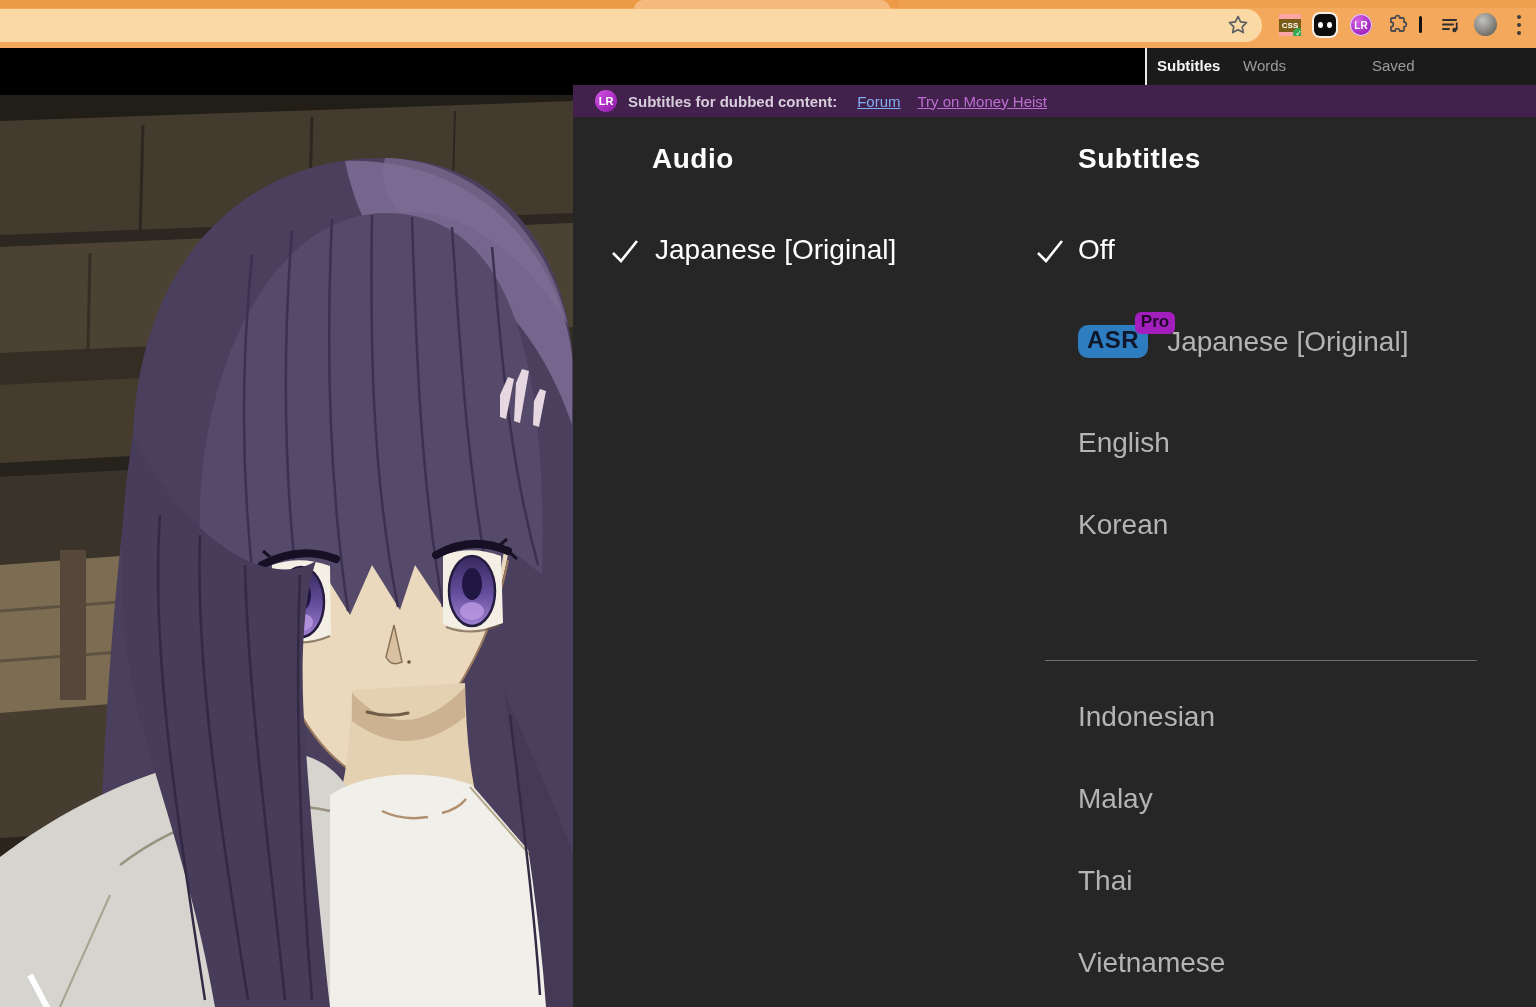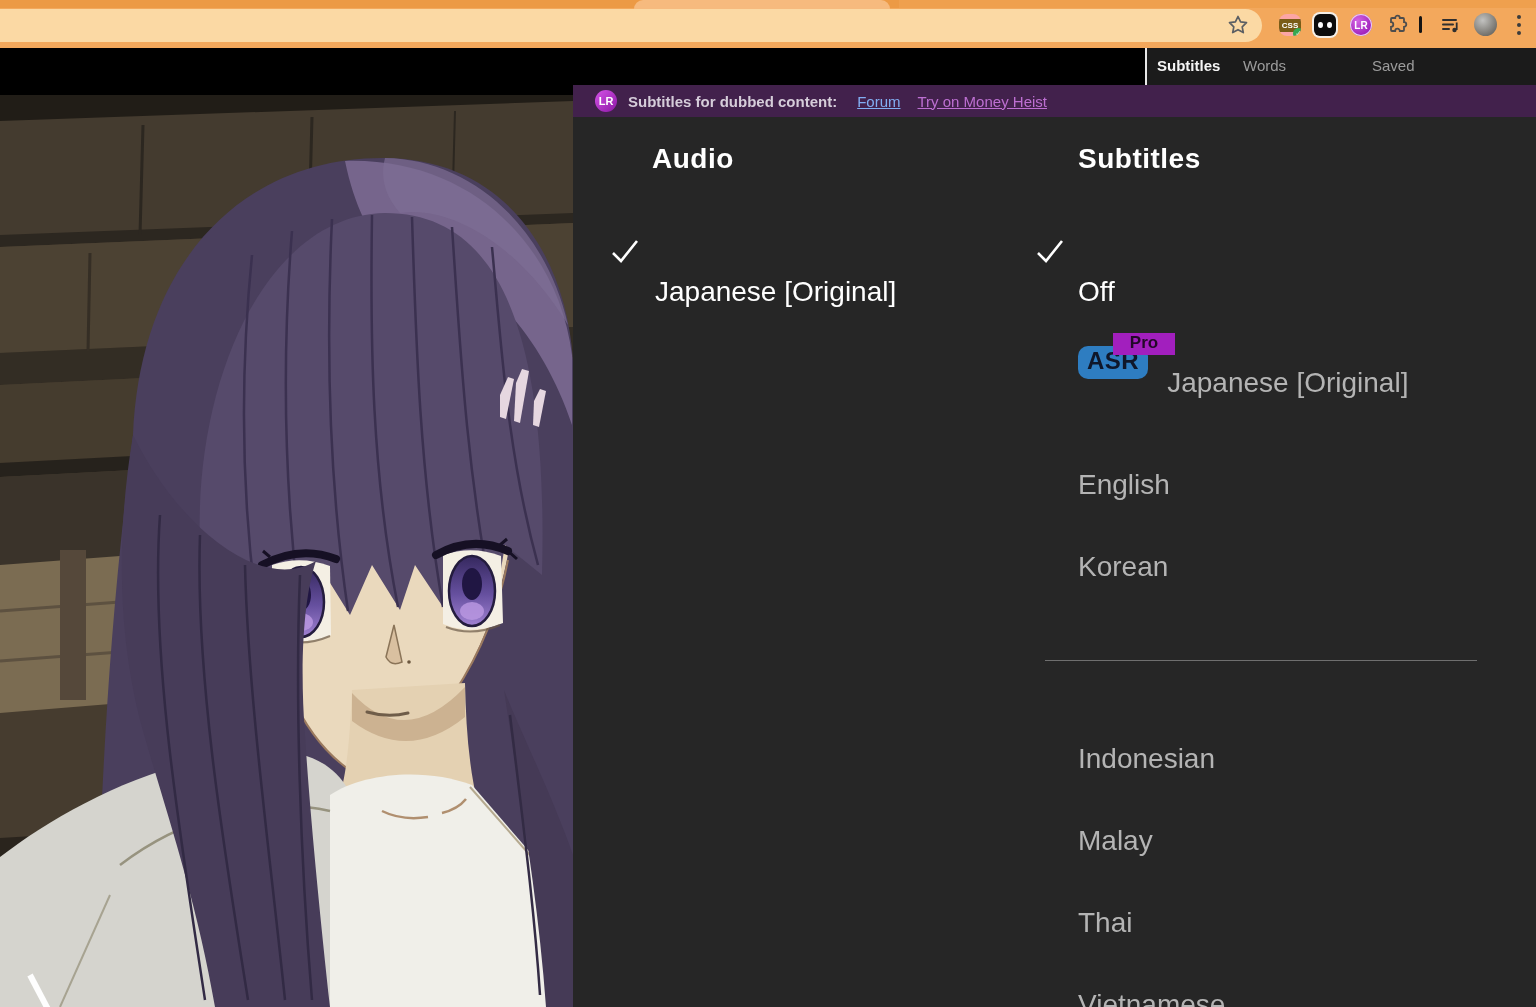--- a/index.html
+++ b/index.html
@@ -8,21 +8,21 @@
   .abs{position:absolute;}
 
   
   .chrome{left:0;top:0;width:1536px;height:48px;background:#f3a85c;}
   .topstrip{left:0;top:0;width:1536px;height:8px;background:#ec9a45;}
   .topstrip-right{left:899px;top:0;width:637px;height:8px;background:#efa04e;}
   .tab-notch{left:634px;top:0;width:256px;height:9px;background:#f6ba7e;border-radius:9px 9px 0 0;}
   .omnibox{left:0;top:9px;width:1262px;height:33px;background:#fbd9a4;border-radius:0 17px 17px 0;}
   .star{left:1228px;top:15px;width:20px;height:20px;}
   .exticon{top:14px;width:22px;height:22px;display:flex;align-items:center;justify-content:center;}
-  .css-ic{left:1279px;background:#fca5a5;border-radius:8px;flex-direction:column;overflow:hidden;position:absolute;}
+  .css-ic{left:1279px;background:#fca5a5;border-radius:0;flex-direction:column;overflow:hidden;position:absolute;}
   .css-ic .css-txt{font-size:8px;font-weight:bold;color:#fff;background:#7a5c16;width:100%;text-align:center;line-height:13px;}
   .css-check{position:absolute;right:-3px;bottom:-3px;width:11px;height:11px;background:#35a852;border-radius:50%;
              color:#fff;font-size:8px;line-height:11px;text-align:center;font-weight:bold;}
   .eyes-ic{left:1314px;background:#0d0d0d;border-radius:6px;box-shadow:0 0 0 2px #f5f0e8;gap:4px;}
   .eyes-ic i{width:5px;height:6px;background:#fff;border-radius:50%;}
   .lr-ic{left:1350px;background:radial-gradient(circle at 35% 30%,#d263e2,#a124bd 70%);border-radius:50%;
          color:#fff;font-size:10px;font-weight:bold;box-shadow:0 0 0 1px #e9cfee inset;}
   .puzzle-ic{left:1386px;}
   .chrome-sep{left:1419px;top:16px;width:3px;height:17px;background:#141414;border-radius:2px;}
   .playlist-ic{left:1440px;}
@@ -55,30 +55,30 @@
   .lnk{font-size:15px;text-decoration:underline;cursor:pointer;}
   .lnk-forum{color:#82aef2;font-weight:normal;margin-left:20px;}
   .lnk-heist{color:#bd6fd2;margin-left:17px;}
 
   .col-title{font-size:28px;font-weight:800;color:#fff;letter-spacing:.5px;}
   .audio-title{left:79px;top:58px;}
   .subs-title{left:505px;top:58px;}
   .check{width:30px;height:26px;}
   .chk-audio{left:37px;top:153px;}
   .chk-off{left:462px;top:153px;}
-  .item{font-size:28px;color:#b4b4b4;cursor:pointer;white-space:nowrap;margin-top:42px;}
+  .item{font-size:28px;color:#b4b4b4;cursor:pointer;white-space:nowrap;}
   .item.sel{color:#fff;}
   .it-audio-jp{left:82px;top:149px;}
   .it-off{left:505px;top:149px;}
   .it-asr-row{left:505px;top:240px;display:flex;align-items:center;}
   .asr-badge{position:relative;display:inline-block;margin-right:19px;}
   .asr-chip{display:inline-block;background:#2e7dc1;color:#0f172a;font-weight:800;font-size:24px;
             padding:1px 9px 4px;border-radius:10px;letter-spacing:.5px;}
   .pro-chip{position:absolute;top:-13px;right:-27px;background:#a21fbe;color:#230829;font-weight:bold;
-            font-size:17px;padding:0 17px 2px;border-radius:0;}
+            font-size:17px;padding:0 6px 2px;border-radius:6px;}
   .it-en{left:505px;top:342px;}
   .it-ko{left:505px;top:424px;}
   .it-zh{left:505px;top:507px;}
   .divider{left:472px;top:575px;width:432px;height:0;border-top:1px solid #6f6f6f;}
   .it-id{left:505px;top:616px;}
   .it-ms{left:505px;top:698px;}
   .it-th{left:505px;top:780px;}
   .it-vi{left:505px;top:862px;}
 
   

